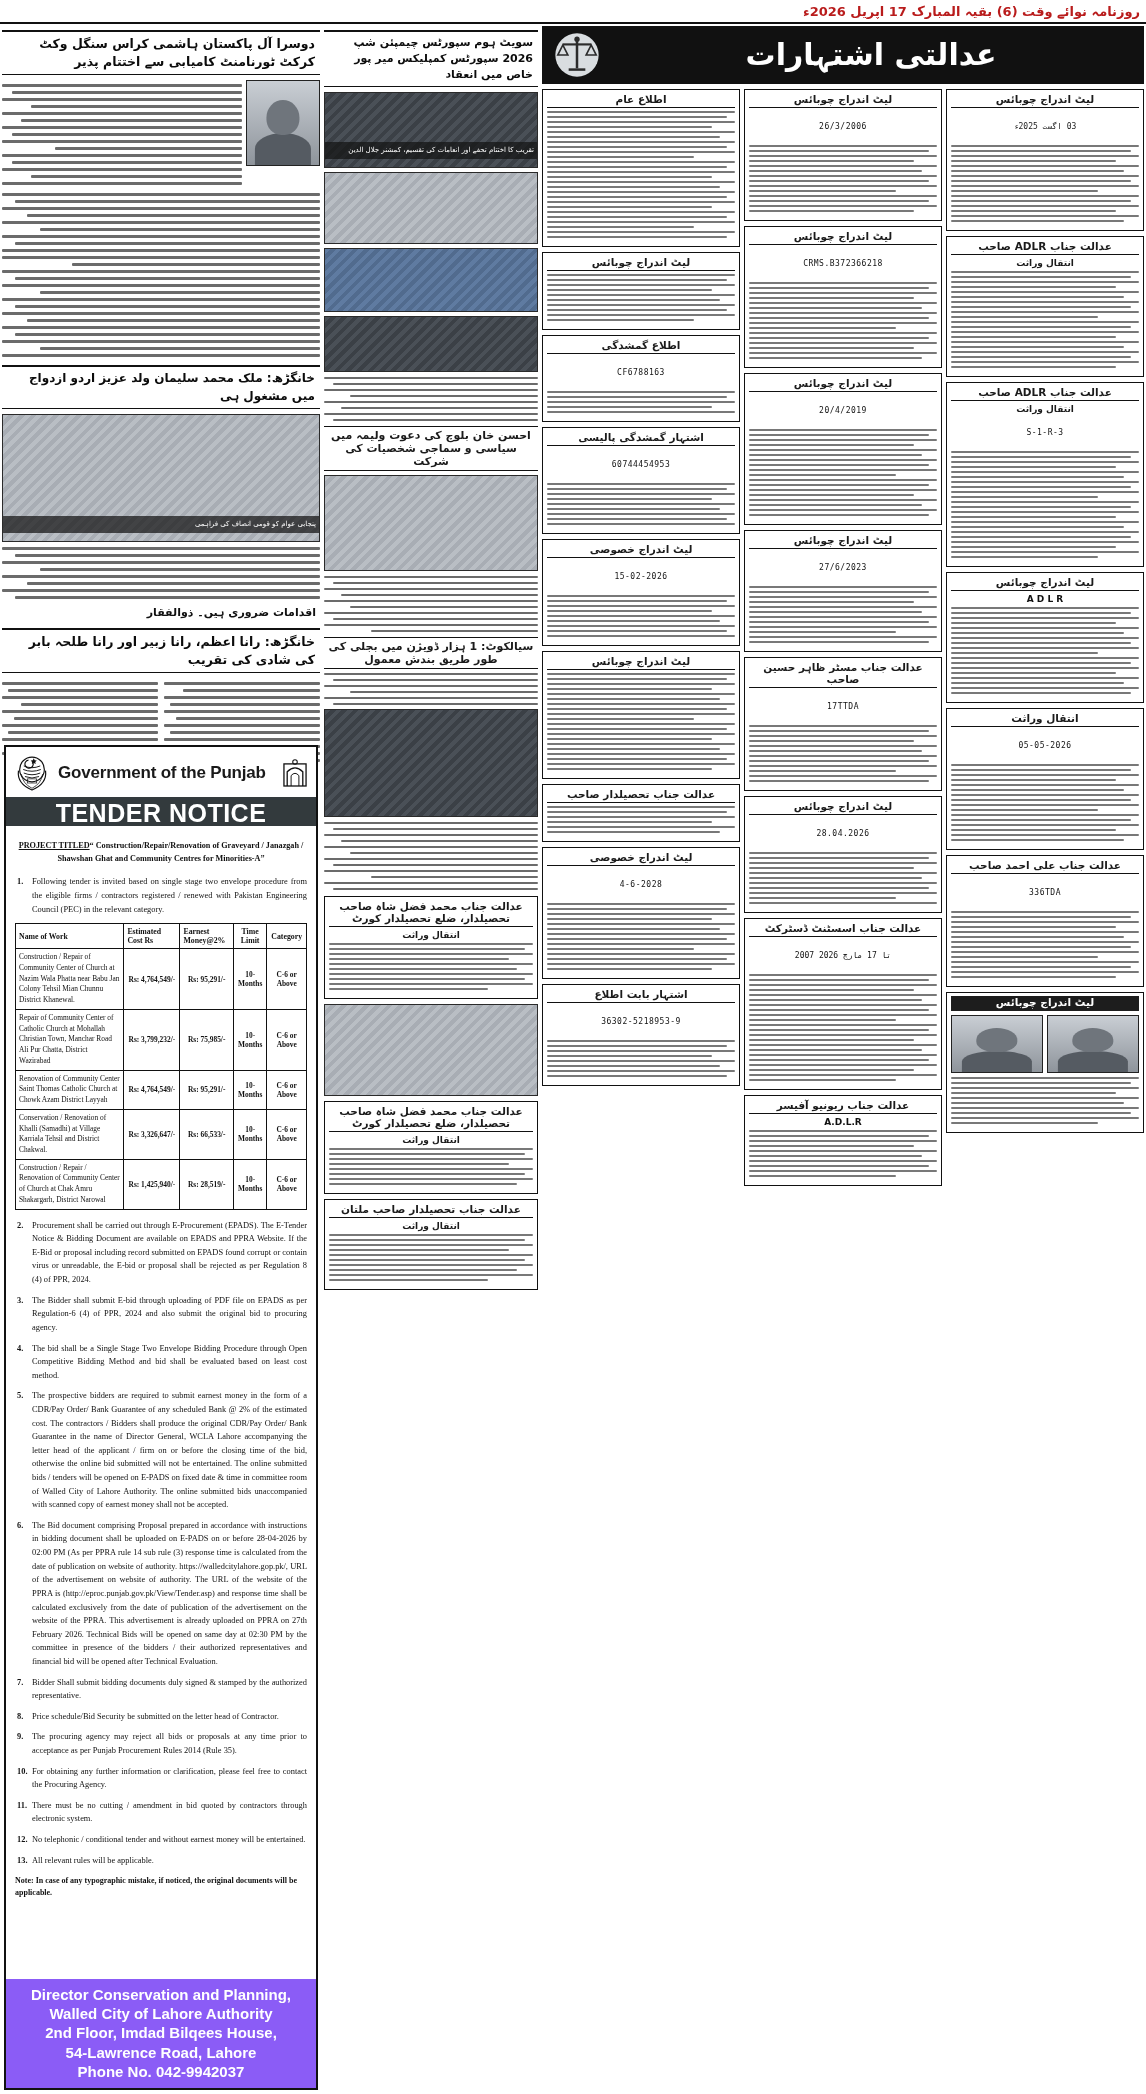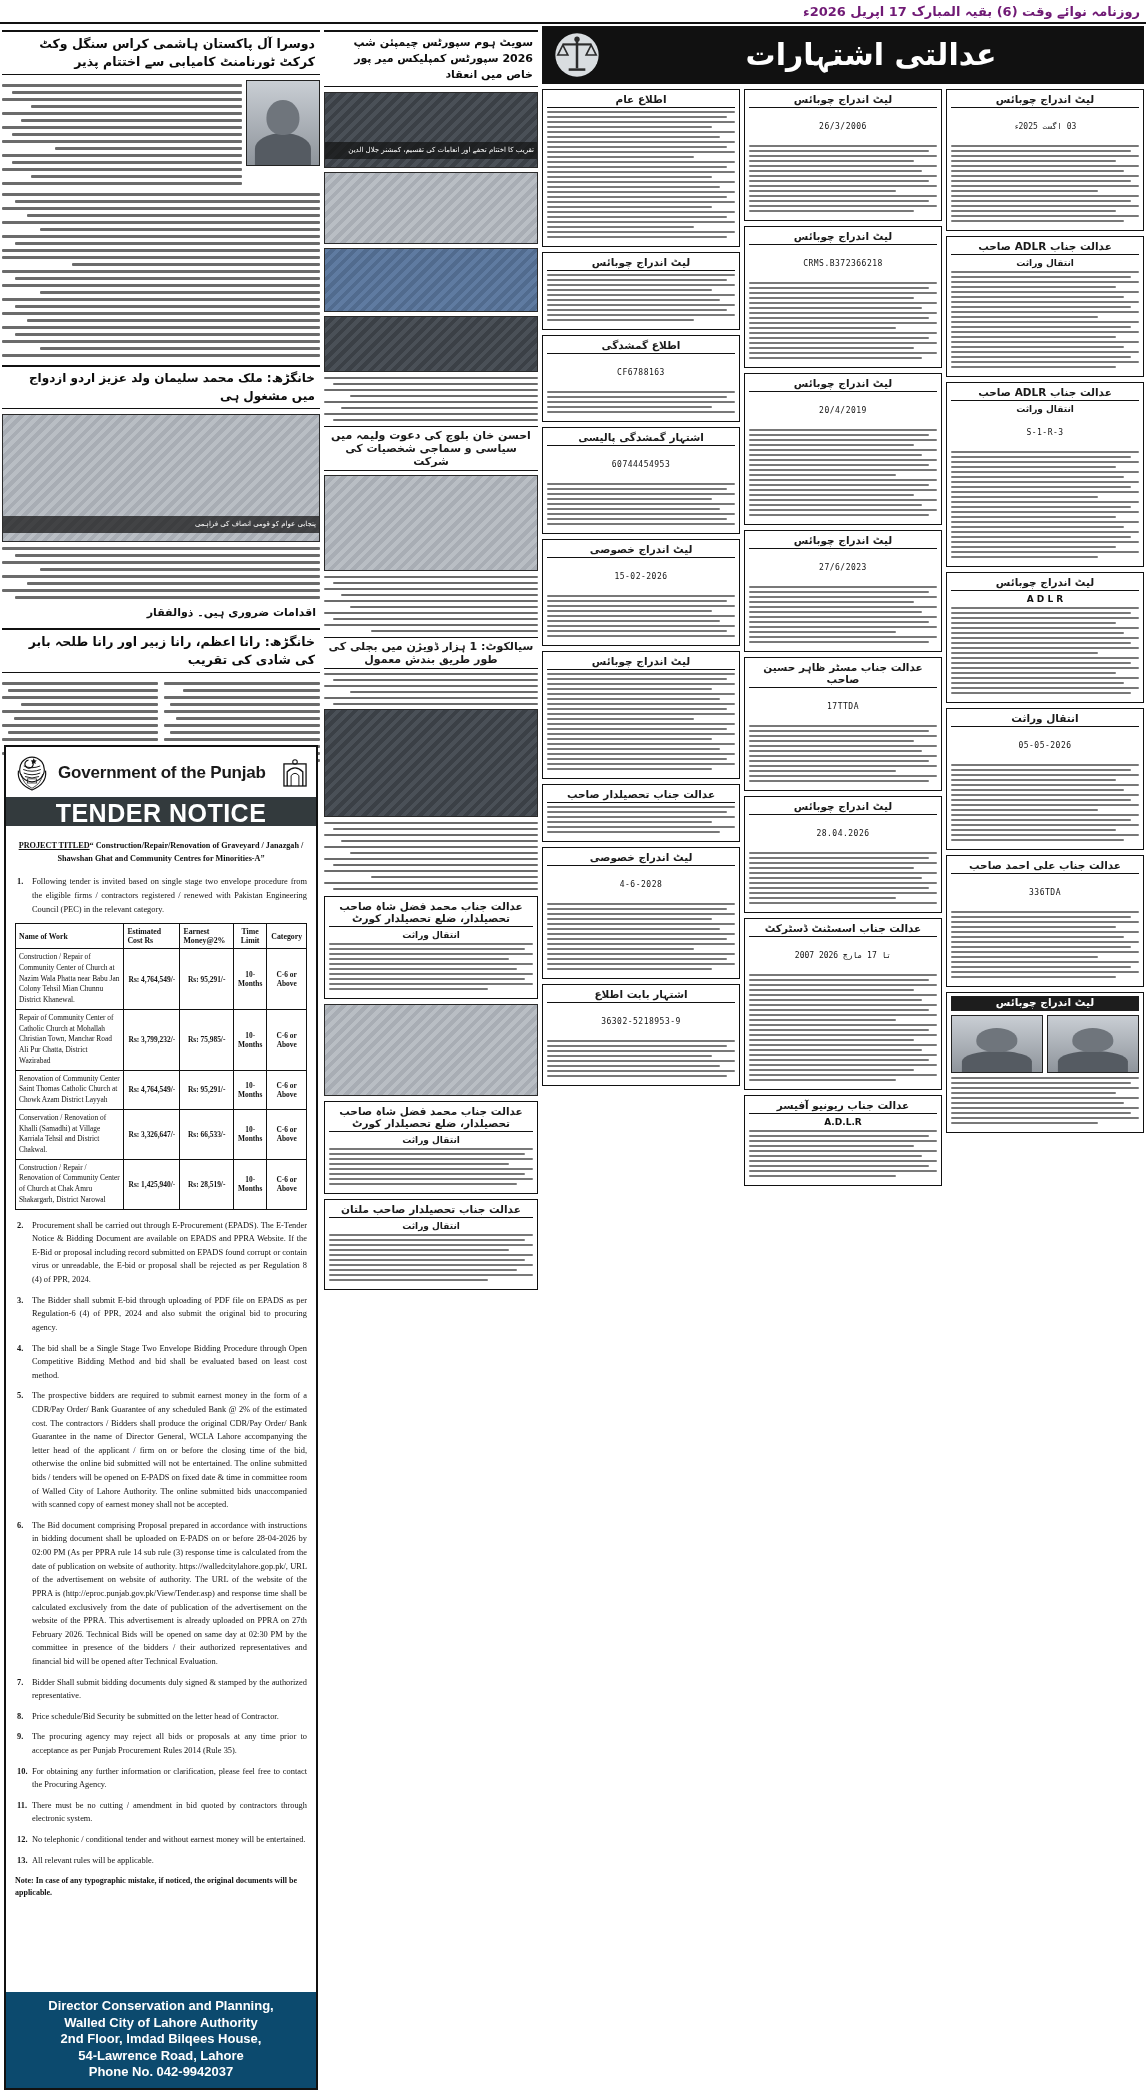--- a/index.html
+++ b/index.html
@@ -32,21 +32,21 @@
   .tline.thin { height:2px; }
 
   
   .topbar {
     position:absolute; left:0; top:0; width:1146px; height:22px;
     display:flex; align-items:center; justify-content:flex-end;
     padding-right:6px;
   }
   .topbar .masthead {
     font-family:"DejaVu Sans", sans-serif;
-    font-size:13px; font-weight:bold; direction:rtl; color:#701a75;
+    font-size:13px; font-weight:bold; direction:rtl; color:#b91c1c;
     letter-spacing:.2px;
   }
   .toprule { position:absolute; left:0; top:22px; width:1146px; height:2px; background:#111; }
 
   
   .col {
     position:absolute;
     border:1px solid #111;
     background:#fff;
     overflow:hidden;
@@ -161,23 +161,23 @@
   table.tbl th, table.tbl td {
     border:1px solid #111; padding:3px 3px; vertical-align:middle;
   }
   table.tbl th { font-weight:bold; text-align:left; font-size:7.8px; }
   table.tbl th.c, table.tbl td.c { text-align:center; }
   table.tbl td.name { line-height:1.45; }
   table.tbl td.money { font-weight:bold; white-space:nowrap; }
   table.tbl td.time, table.tbl td.cat { font-weight:bold; }
 
   .tender-footer {
-    background:#0c4a6e; color:#fff; text-align:center;
+    background:#8b5cf6; color:#fff; text-align:center;
     font-family:"Liberation Sans", sans-serif; font-weight:bold;
-    font-size:13px; line-height:1.28; padding:6px 4px 7px;
+    font-size:15px; line-height:1.28; padding:6px 4px 7px;
     position:absolute; left:0; right:0; bottom:0;
   }
   .ipl {
     position:absolute; right:4px; bottom:44px;
     font-family:"Liberation Sans", sans-serif;
     font-weight:bold; font-size:9px; color:#111;
   }
 
   
   .court-banner {

